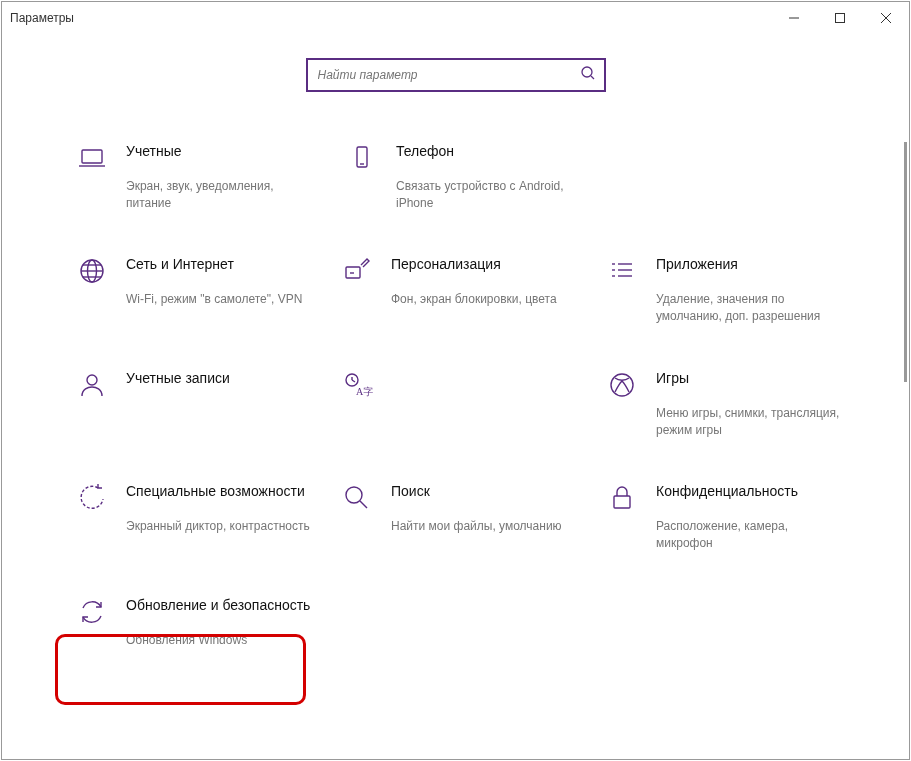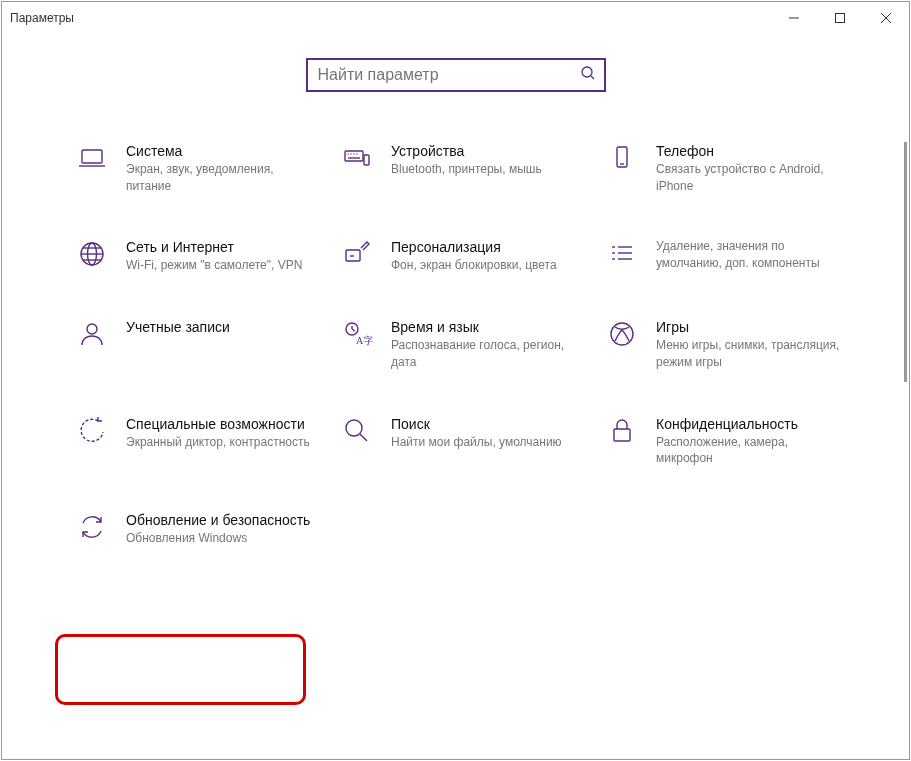--- a/index.html
+++ b/index.html
@@ -58,21 +58,22 @@
     border: 2px solid #5a2d82;
     display: flex;
     align-items: center;
     padding: 0 8px;
     box-sizing: border-box;
   }
   .search-box input {
     flex: 1;
     border: none;
     outline: none;
-    font-size: 16px;
+    font-size: 12px;
+    font-style: italic;
     color: #666;
     background: transparent;
   }
   .search-box .search-icon {
     color: #5a2d82;
   }
   .grid-area {
     width: 100%;
     box-sizing: border-box;
     padding-left: 72px;
@@ -107,21 +108,21 @@
   }
   .tile .title {
     font-size: 14px;
     color: #111;
     line-height: 1.35;
   }
   .tile .desc {
     font-size: 12px;
     color: #767676;
     line-height: 1.4;
-    margin-top: 0;
+    margin-top: 17px;
   }
   .highlight-box {
     position: absolute;
     border: 3px solid #d40000;
     border-radius: 10px;
     pointer-events: none;
     left: 53px;
     top: 632px;
     width: 245px;
     height: 65px;
@@ -188,39 +189,22 @@
 
       <div class="row">
         <div class="tile">
           <span class="icon">
             <svg width="32" height="32" viewBox="0 0 32 32">
                 <rect x="6" y="8" width="20" height="13" rx="1"></rect>
                 <line x1="3" y1="24" x2="29" y2="24"></line>
               </svg>
           </span>
           <div class="texts">
-            <div class="title">Система</div>
+            <div class="title">Учетные</div>
             <div class="desc">Экран, звук, уведомления, питание</div>
-          </div>
-        </div>
-        <div class="tile">
-          <span class="icon">
-            <svg width="32" height="32" viewBox="0 0 32 32">
-                <rect x="4" y="9" width="18" height="10" rx="1"></rect>
-                <line x1="7" y1="12" x2="7" y2="12" stroke-linecap="round"></line>
-                <line x1="10" y1="12" x2="10" y2="12" stroke-linecap="round"></line>
-                <line x1="13" y1="12" x2="13" y2="12" stroke-linecap="round"></line>
-                <line x1="16" y1="12" x2="16" y2="12" stroke-linecap="round"></line>
-                <line x1="7" y1="16" x2="19" y2="16"></line>
-                <rect x="23" y="13" width="5" height="10" rx="1"></rect>
-              </svg>
-          </span>
-          <div class="texts">
-            <div class="title">Устройства</div>
-            <div class="desc">Bluetooth, принтеры, мышь</div>
           </div>
         </div>
         <div class="tile">
           <span class="icon">
             <svg width="32" height="32" viewBox="0 0 32 32">
                 <rect x="11" y="5" width="10" height="20" rx="1.5"></rect>
                 <line x1="14" y1="22" x2="18" y2="22"></line>
               </svg>
           </span>
           <div class="texts">
@@ -264,21 +248,22 @@
             <svg width="32" height="32" viewBox="0 0 32 32">
                 <line x1="6" y1="9" x2="9" y2="9"></line>
                 <line x1="12" y1="9" x2="26" y2="9"></line>
                 <line x1="6" y1="15" x2="9" y2="15"></line>
                 <line x1="12" y1="15" x2="26" y2="15"></line>
                 <line x1="6" y1="21" x2="9" y2="21"></line>
                 <line x1="12" y1="21" x2="26" y2="21"></line>
               </svg>
           </span>
           <div class="texts">
-            <div class="desc">Удаление, значения по умолчанию, доп. компоненты</div>
+            <div class="title">Приложения</div>
+            <div class="desc">Удаление, значения по умолчанию, доп. разрешения</div>
           </div>
         </div>
       </div>
 
       <div class="row">
         <div class="tile">
           <span class="icon">
             <svg width="32" height="32" viewBox="0 0 32 32">
                 <circle cx="16" cy="11" r="5"></circle>
                 <path d="M6 27 C6 20 12 18 16 18 C20 18 26 20 26 27"></path>
@@ -290,24 +275,20 @@
         </div>
         <div class="tile">
           <span class="icon">
             <svg width="32" height="32" viewBox="0 0 32 32">
                 <circle cx="11" cy="11" r="6"></circle>
                 <line x1="11" y1="8" x2="11" y2="11"></line>
                 <line x1="11" y1="11" x2="14" y2="13"></line>
                 <text x="15" y="26" font-size="10" fill="#5a2d82" stroke="none" font-family="Segoe UI">A字</text>
               </svg>
           </span>
-          <div class="texts">
-            <div class="title">Время и язык</div>
-            <div class="desc">Распознавание голоса, регион, дата</div>
-          </div>
         </div>
         <div class="tile">
           <span class="icon">
             <svg width="32" height="32" viewBox="0 0 32 32">
                 <circle cx="16" cy="16" r="11"></circle>
                 <path d="M9 9 C13 12 19 12 23 9"></path>
                 <path d="M9 23 C12 17 14 14 16 12 C18 14 20 17 23 23"></path>
               </svg>
           </span>
           <div class="texts">

